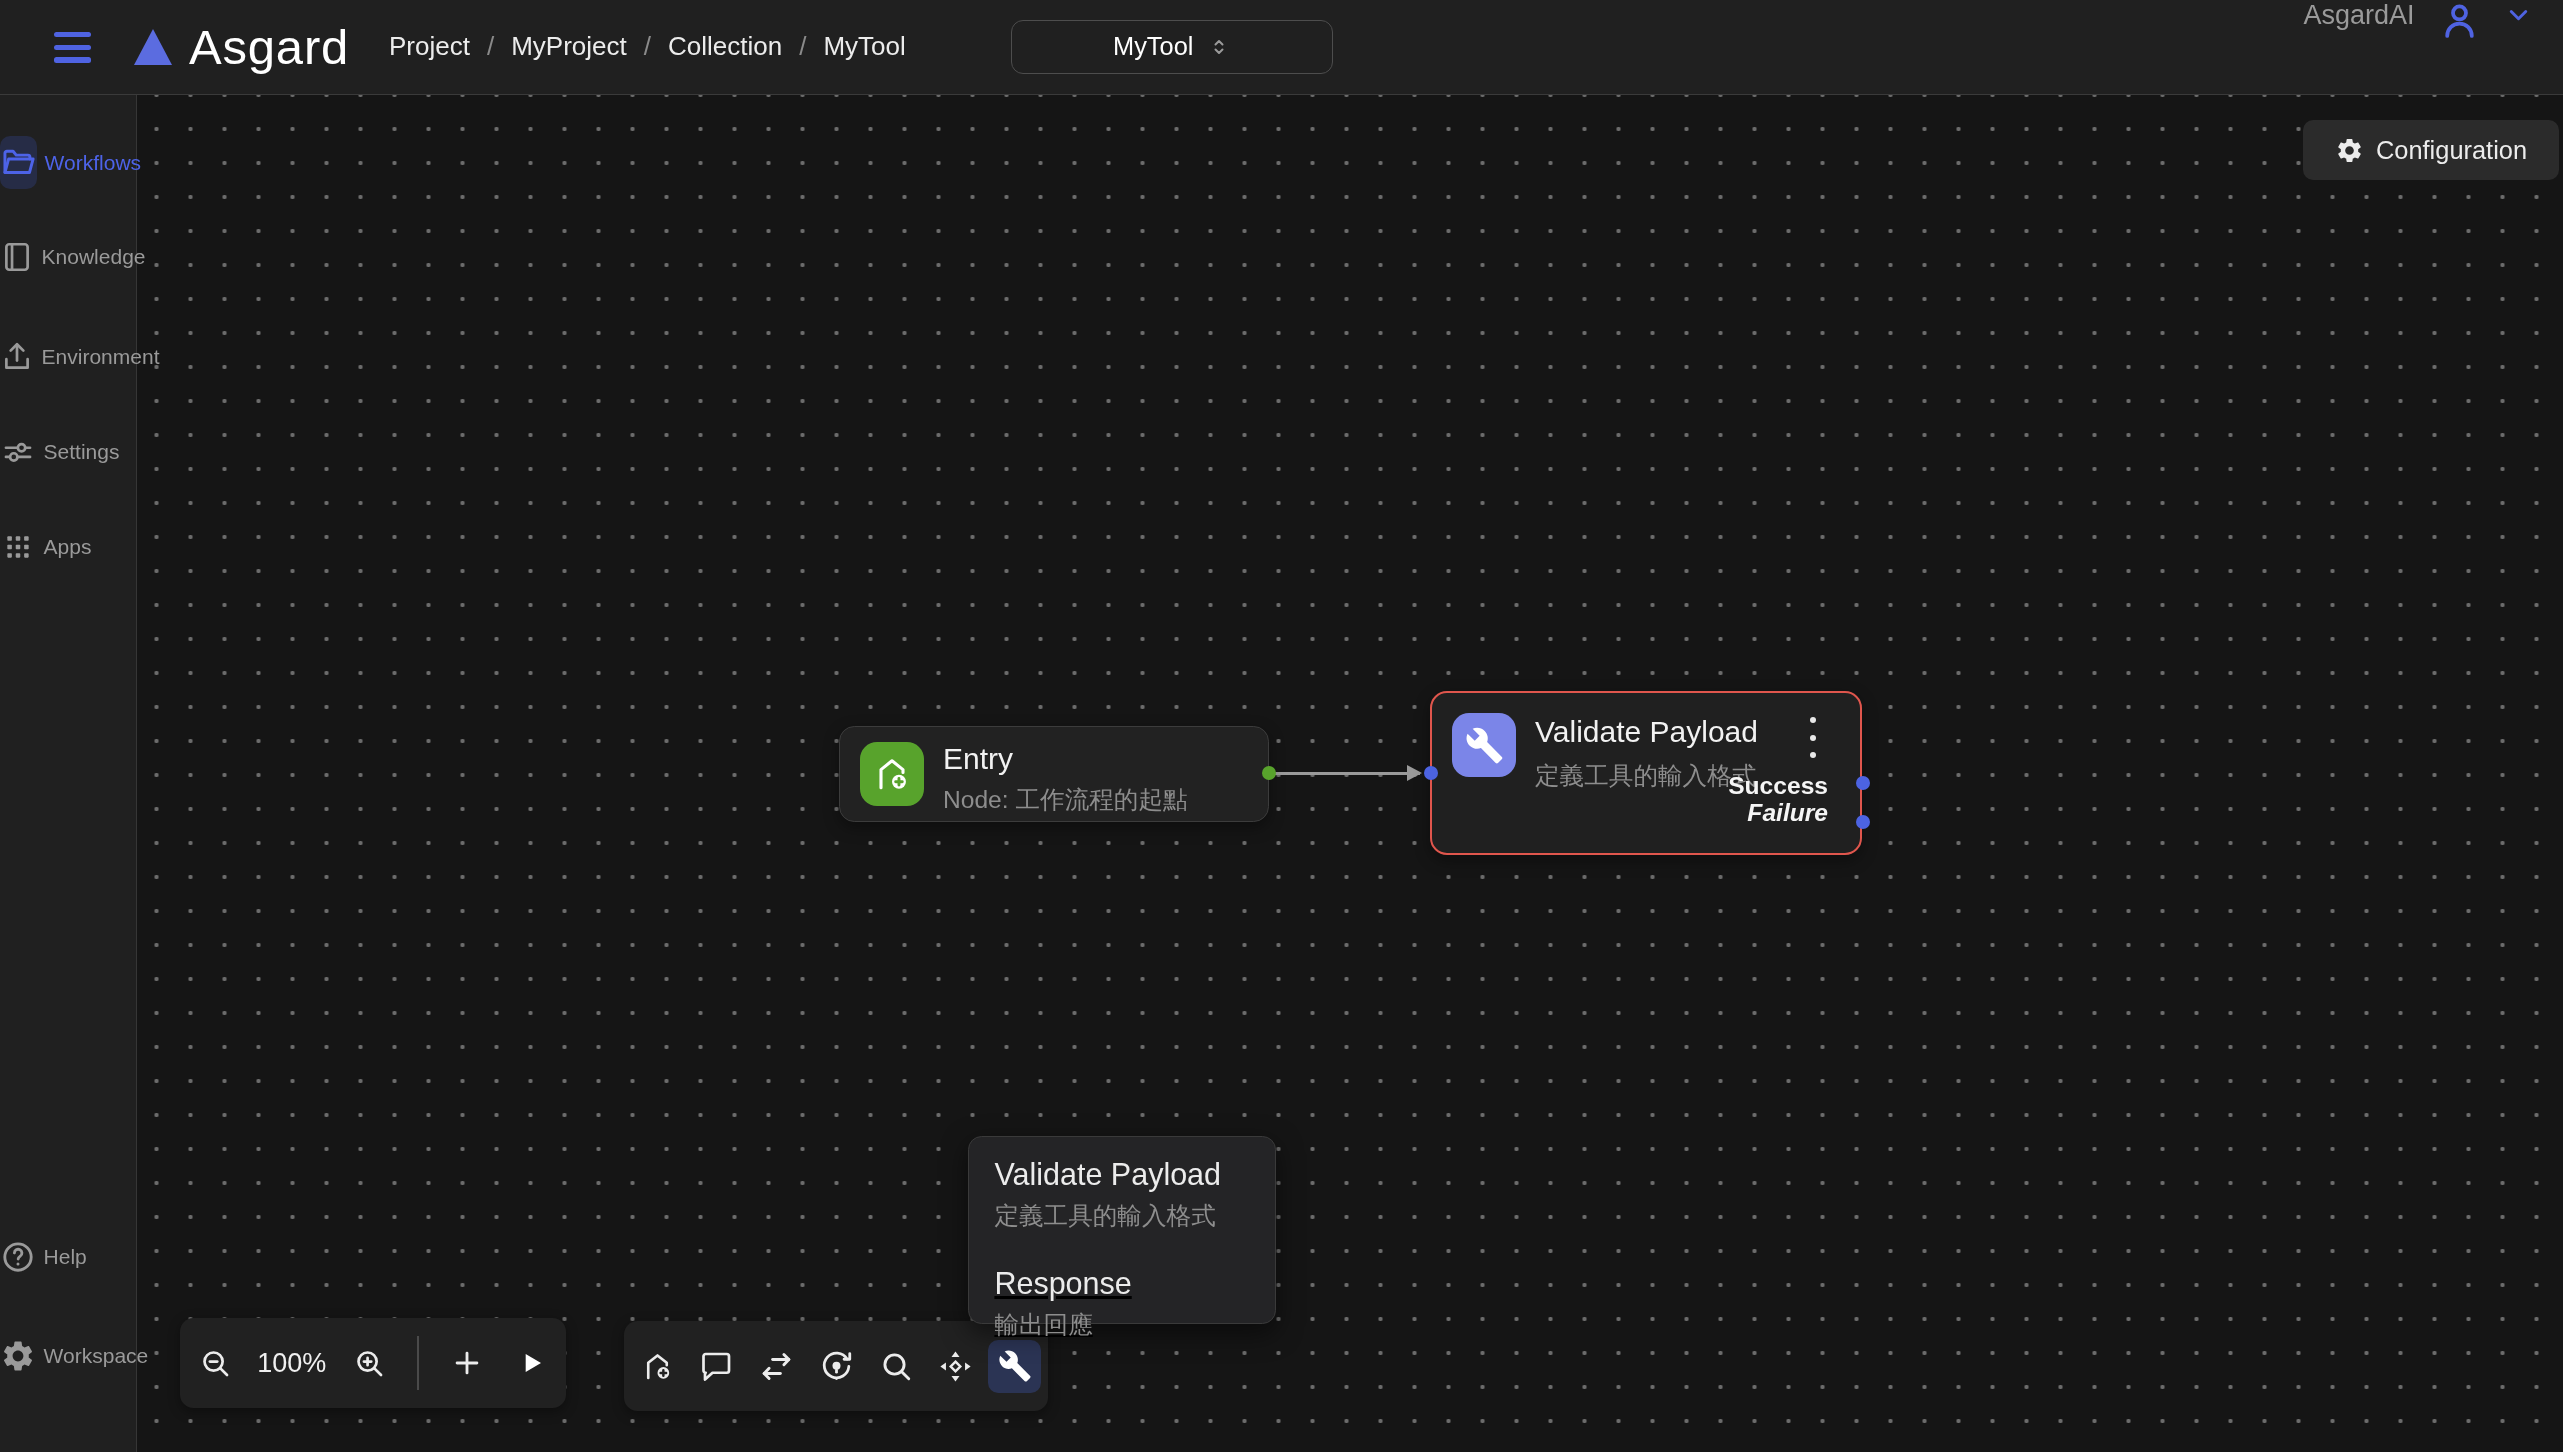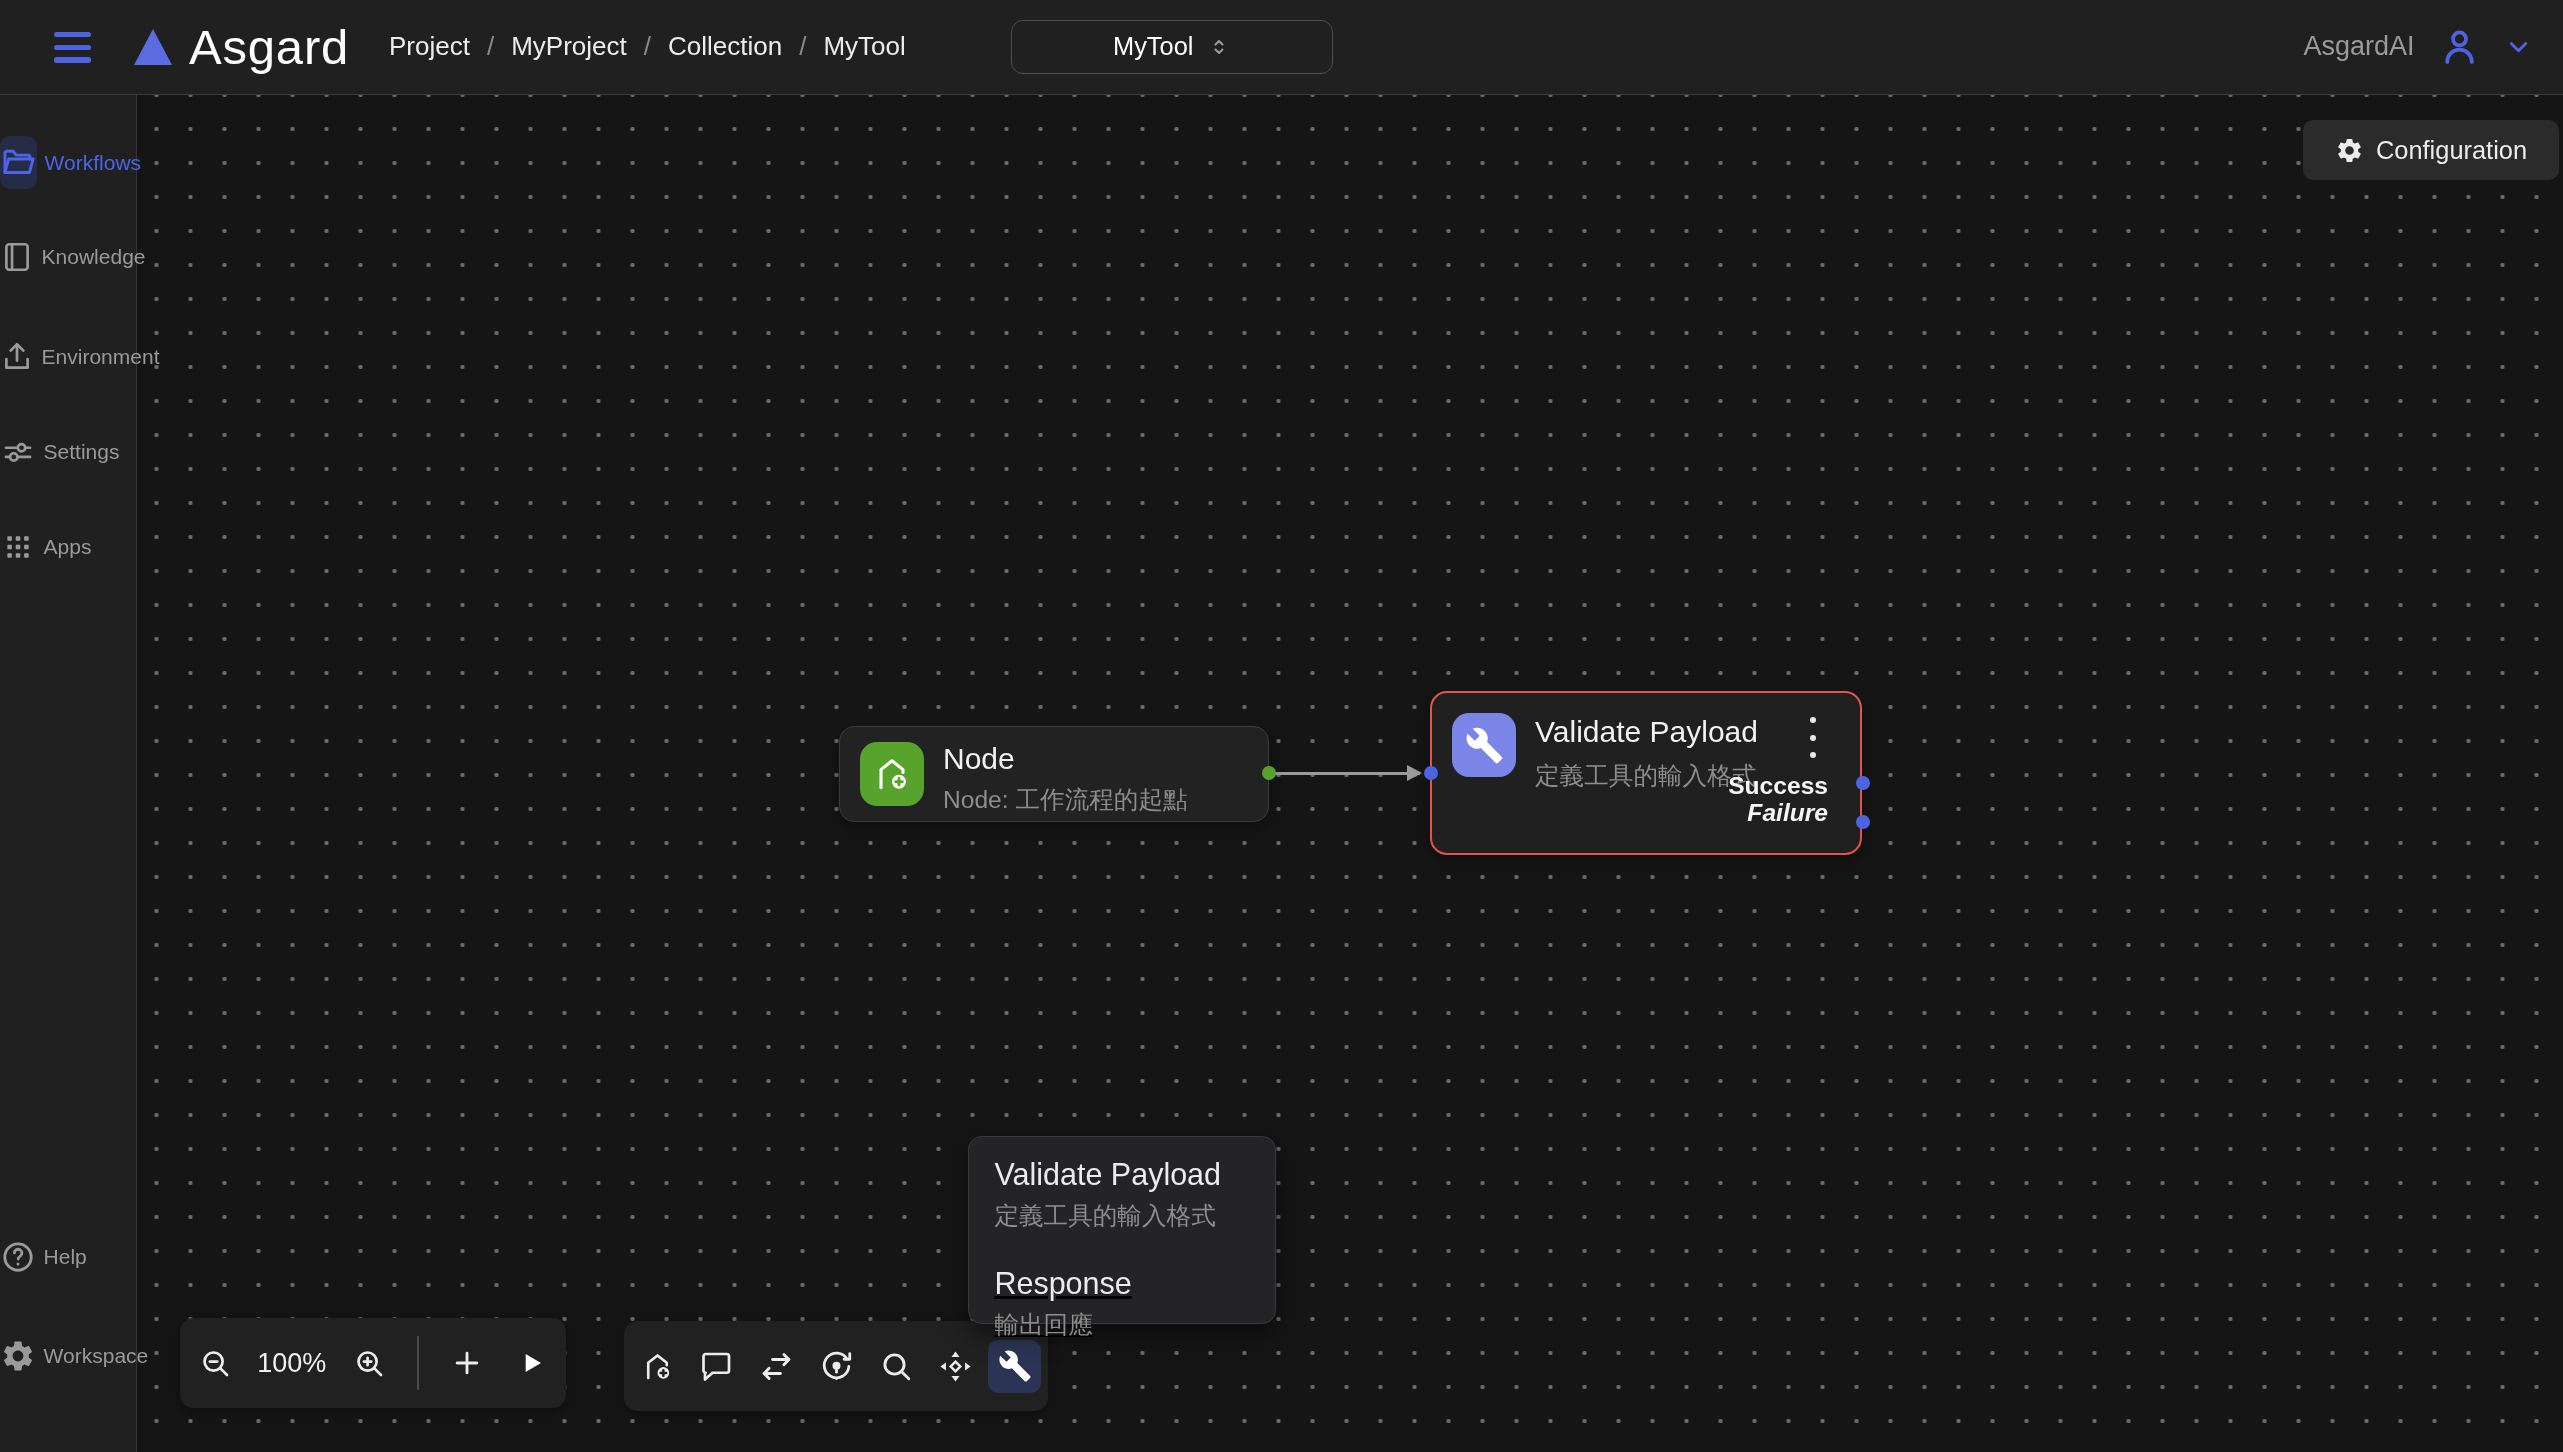--- a/index.html
+++ b/index.html
@@ -15,21 +15,21 @@
   .logo-group { position:absolute; left:134px; top:0; height:93px; display:flex; align-items:center; gap:17px;justify-content:flex-end; }
   .logo-triangle { width:0; height:0; border-left:19.5px solid transparent;
     border-right:19.5px solid transparent; border-bottom:36px solid #5b6ce0; }
   .logo-text { color:#ffffff; font-size:49px; font-weight:500; letter-spacing:0.8px; }
   .breadcrumb { position:absolute; left:389px; top:0; height:93px; display:flex; align-items:center; gap:17px; font-size:26px; }
   .crumb { color:#ececec; cursor:pointer; }
   .crumb-sep { color:#8a8a8a; }
   .tool-pill { position:absolute; left:1011px; top:19.5px; width:322px; height:54px;
     border:1.7px solid #4d4d4d; border-radius:12px; display:flex; align-items:center;
     justify-content:center; gap:13.6px; color:#ffffff; font-size:25.4px; cursor:pointer; background:#202020; }
-  .header-right { position:absolute; right:30.5px; top:0; height:93px; display:flex; align-items:center; gap:24px; }
+  .header-right { position:absolute; right:30.5px; top:0; height:93px; display:flex; align-items:flex-start; gap:24px; }
   .account-label { color:#9a9a9a; font-size:27px; }
 
   
   .sidebar { position:absolute; top:95px; left:0; width:137px; height:1358px;
     background:#202020; border-right:1.7px solid #363636; z-index:15; }
   .side-item { position:absolute; left:0; width:136px; display:flex; 
     align-items:center; gap:7.6px; cursor:pointer; }
   .side-label { color:#9a9a9a; font-size:21px; }
   .icon-plain { width:36px; height:36px; display:flex; align-items:center; justify-content:center; }
   .icon-active-wrap { width:83px; height:53px; background:#262c46; border-radius:10.2px;
@@ -247,21 +247,21 @@
   <div class="edge-arrow"></div>
 
   <div class="flow-node node-entry">
     <div class="node-icon">
       <svg width="44" height="44" viewBox="0 0 24 24" fill="none" stroke="#ffffff" stroke-width="1.7" stroke-linecap="round" stroke-linejoin="round">
         <path d="M6 19.5V9.6L12 4.8l6 4.8v1.6"></path>
         <circle cx="15.8" cy="16.2" r="3.8" fill="#ffffff" stroke="none"></circle>
         <path d="M15.8 14.4v3.6M14 16.2h3.6" stroke="#58a32c" stroke-width="1.6"></path>
       </svg>
     </div>
-    <div class="node-title">Node</div>
+    <div class="node-title">Entry</div>
     <div class="node-subtitle">Node: 工作流程的起點</div>
   </div>
 
   <div class="flow-node node-validate">
     <div class="node-icon">
       <svg width="39" height="39" viewBox="0 0 24 24" fill="#ffffff">
         <path d="M22.7 19l-9.1-9.1c.9-2.3.4-5-1.5-6.9-2-2-5-2.4-7.4-1.3L9 6 6 9 1.6 4.7C.4 7.1.9 10.1 2.9 12.1c1.9 1.9 4.6 2.4 6.9 1.5l9.1 9.1c.4.4 1 .4 1.4 0l2.3-2.3c.5-.4.5-1.1.1-1.4z"></path>
       </svg>
     </div>
     <div class="node-title">Validate Payload</div>

